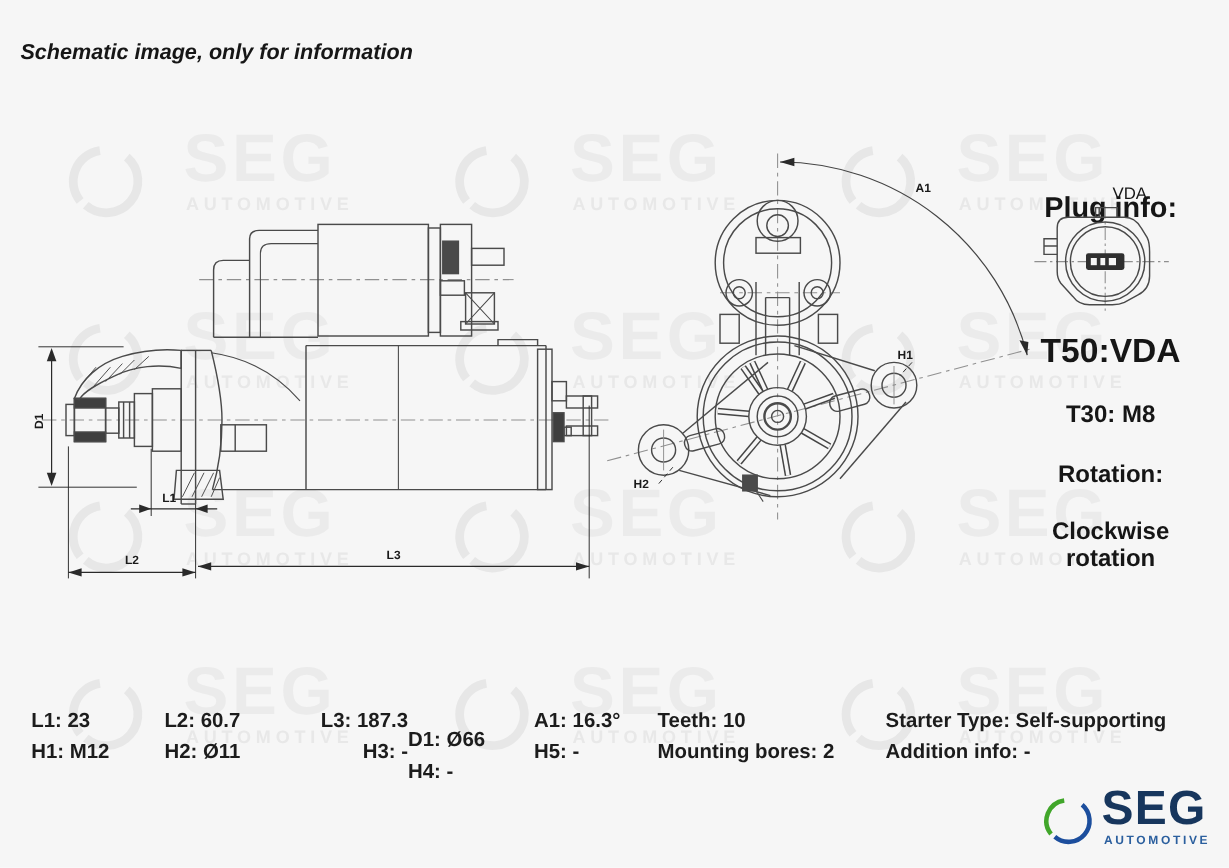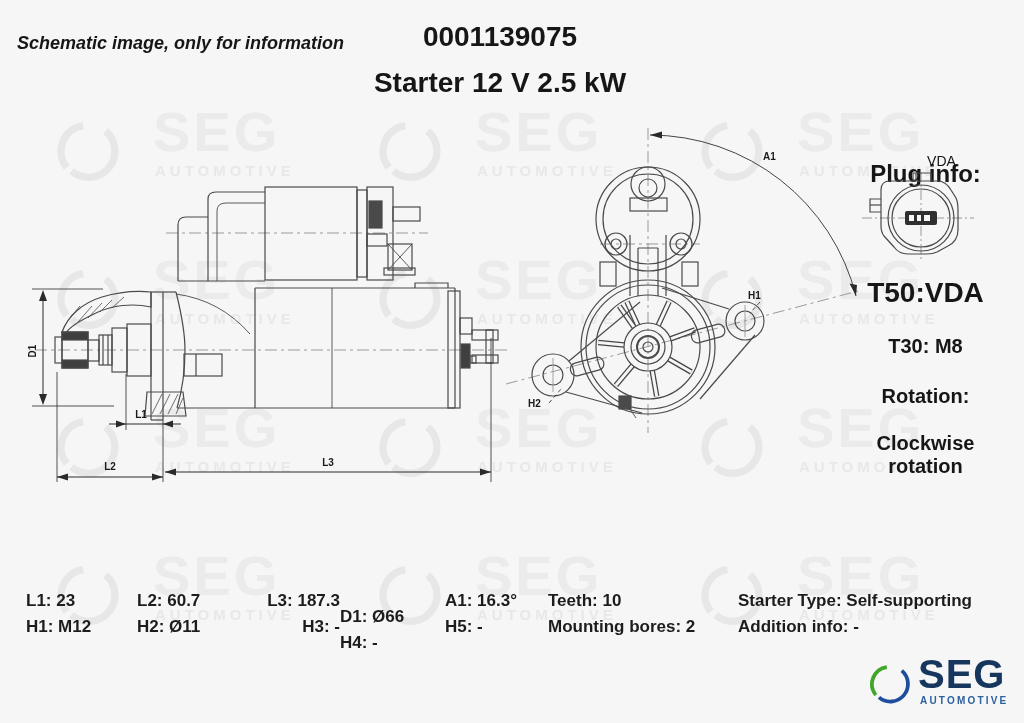--- a/index.html
+++ b/index.html
@@ -155,24 +155,20 @@
       <svg class="wm-mark" width="66" height="66" viewBox="0 0 28 28">
         <path d="M12 3.2 A11 11 0 0 0 5 21" fill="none" stroke="#e7e7e7" stroke-width="3.1"></path>
         <path d="M7 22.5 A11 11 0 0 0 21.5 5.5" fill="none" stroke="#e7e7e7" stroke-width="3.1"></path>
       </svg>
       <div class="wm-seg">SEG</div>
       <div class="wm-auto">AUTOMOTIVE</div>
     </div>
   </div>
 
   <div class="note">Schematic image, only for information</div>
-  <div class="header">
-    <div class="part-number">0001139075</div>
-    <div class="subtitle">Starter 12 V 2.5 kW</div>
-  </div>
 
   <div class="plug-panel">
     <div class="pp-title">Plug info:</div>
     <div class="pp-vda">VDA</div>
     <div class="pp-t50">T50:VDA</div>
     <div class="pp-t30">T30: M8</div>
     <div class="pp-rot">Rotation:</div>
     <div class="pp-rotval">Clockwise rotation</div>
   </div>
 

